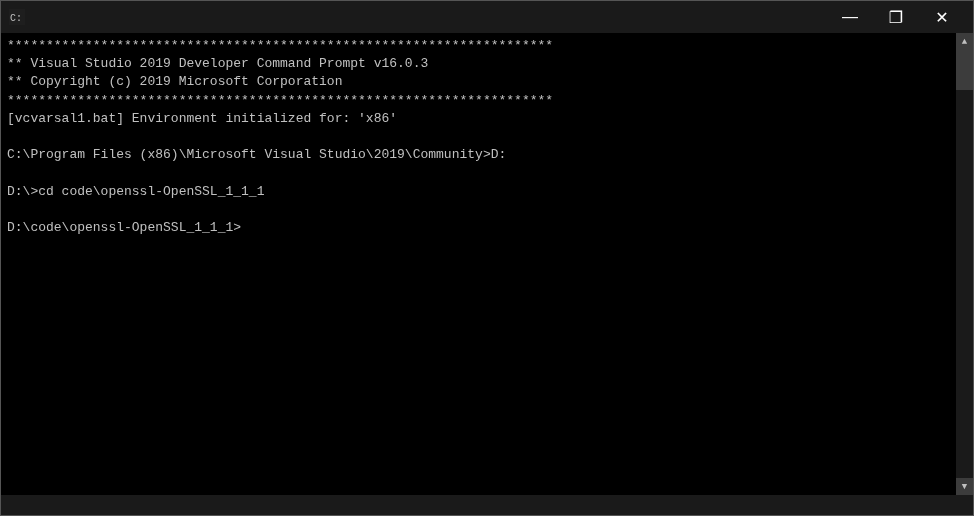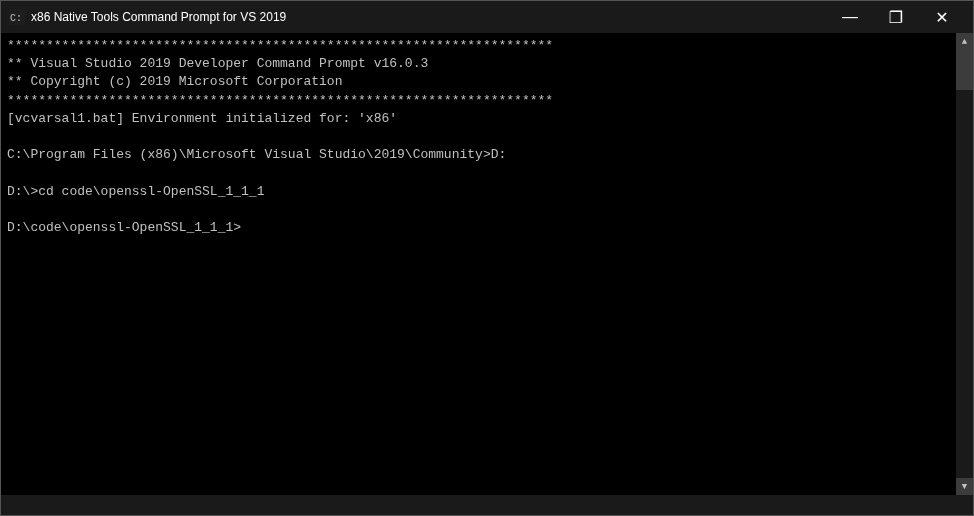--- a/index.html
+++ b/index.html
@@ -137,21 +137,20 @@
 
 <div class="window">
 
   <div class="title-bar">
     <div class="title-bar-icon">
       <svg viewBox="0 0 16 16" fill="none" xmlns="http://www.w3.org/2000/svg">
         <rect width="16" height="16" fill="#1e1e1e"></rect>
         <text x="1" y="12" font-family="Courier New" font-size="10" fill="#c0c0c0">C:</text>
       </svg>
     </div>
-    <span class="title-bar-text">x86 Native Tools Command Prompt for VS 2019</span>
     <div class="title-bar-controls">
       <button class="title-bar-btn">—</button>
       <button class="title-bar-btn">❐</button>
       <button class="title-bar-btn close">✕</button>
     </div>
   </div>
 
   <div class="terminal-body">
     <div class="terminal-content" id="terminal-text">**********************************************************************
 ** Visual Studio 2019 Developer Command Prompt v16.0.3

